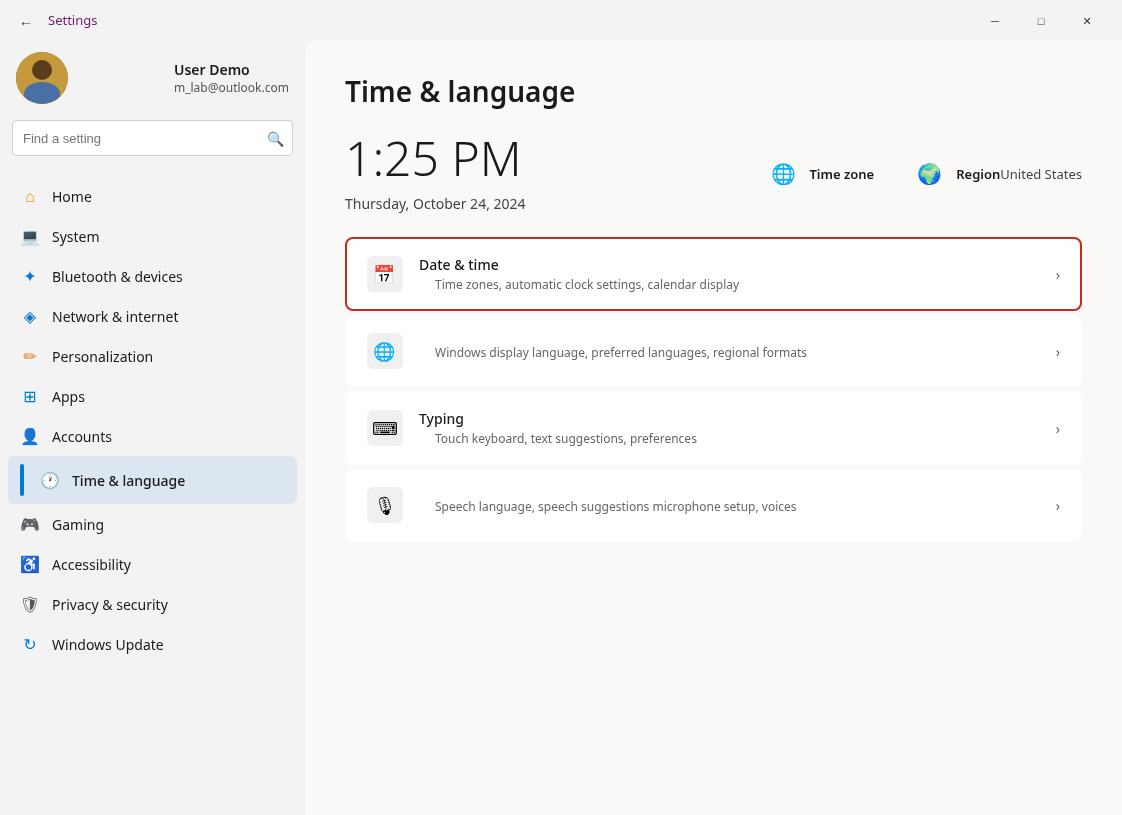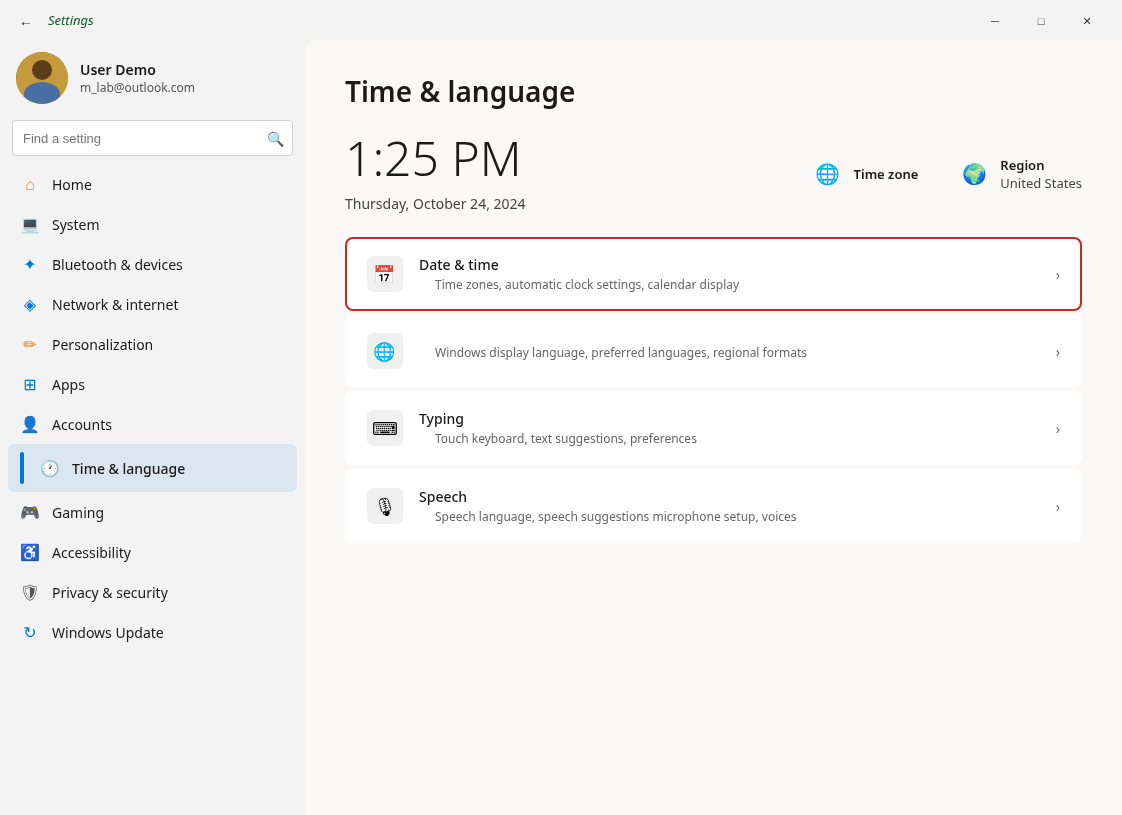--- a/index.html
+++ b/index.html
@@ -26,23 +26,22 @@
       width: 28px; height: 28px;
       border-radius: 4px;
       display: flex; align-items: center; justify-content: center;
       cursor: pointer;
       color: #333;
       font-size: 14px;
       margin-right: 8px;
     }
     .titlebar-title {
       font-size: 13px;
-      color: #14532d;
+      color: #701a75;
       flex: 1;
-      font-style: italic;
     }
     .titlebar-controls {
       display: flex; gap: 0;
     }
     .titlebar-btn {
       width: 46px; height: 32px;
       display: flex; align-items: center; justify-content: center;
       cursor: pointer;
       font-size: 11px;
       color: #333;
@@ -65,20 +64,21 @@
       flex-shrink: 0;
       padding: 0 8px;
       overflow-y: auto;
     }
 
     .user-profile {
       display: flex;
       align-items: center;
       padding: 12px 8px 16px 8px;
       gap: 12px;
+      justify-content: space-between;
     }
     .avatar {
       width: 52px; height: 52px;
       border-radius: 50%;
       background: linear-gradient(135deg, #8B6914 0%, #c49a3c 100%);
       display: flex; align-items: center; justify-content: center;
       overflow: hidden;
       flex-shrink: 0;
     }
     .avatar-img {
@@ -104,21 +104,21 @@
       transform: translateX(-50%);
       width: 36px; height: 24px;
       background: #4a6fa5;
       border-radius: 50% 50% 0 0;
     }
     .user-info { display: flex; flex-direction: column; }
     .user-name { font-size: 14px; font-weight: 600; color: #1a1a1a; }
     .user-email { font-size: 12px; color: #555; }
 
     .search-box {
-      margin: 0 4px 8px 4px;
+      margin: 0 4px 20px 4px;
       position: relative;
     }
     .search-input {
       width: 100%;
       height: 36px;
       border-radius: 4px;
       border: 1px solid #d0d0d0;
       background: white;
       padding: 0 32px 0 10px;
       font-size: 13px;
@@ -199,21 +199,21 @@
       display: flex;
       align-items: center;
       gap: 10px;
     }
     .time-info-icon {
       width: 32px; height: 32px;
       display: flex; align-items: center; justify-content: center;
       font-size: 20px;
       color: #555;
     }
-    .time-info-text { display: flex; flex-direction: column; }
+    .time-info-text { display: flex; flex-direction: row; }
     .time-info-label { font-size: 13px; font-weight: 600; color: #1a1a1a; }
     .time-info-value { font-size: 13px; color: #444; }
 
     .settings-list {
       display: flex;
       flex-direction: column;
       gap: 4px;
     }
     .settings-item {
       background: white;
@@ -409,21 +409,20 @@
           <div class="settings-item-icon">⌨</div>
           <div class="settings-item-content">
             <div class="settings-item-title">Typing</div>
             <div class="settings-item-desc">Touch keyboard, text suggestions, preferences</div>
           </div>
           <div class="settings-item-arrow">›</div>
         </div>
         <div class="settings-item">
           <div class="settings-item-icon">🎙</div>
           <div class="settings-item-content">
-            <div class="settings-item-title">Speech</div>
             <div class="settings-item-desc">Speech language, speech suggestions microphone setup, voices</div>
           </div>
           <div class="settings-item-arrow">›</div>
         </div>
       </div>
 
   </div>
 </div>
 
 </body></html>

